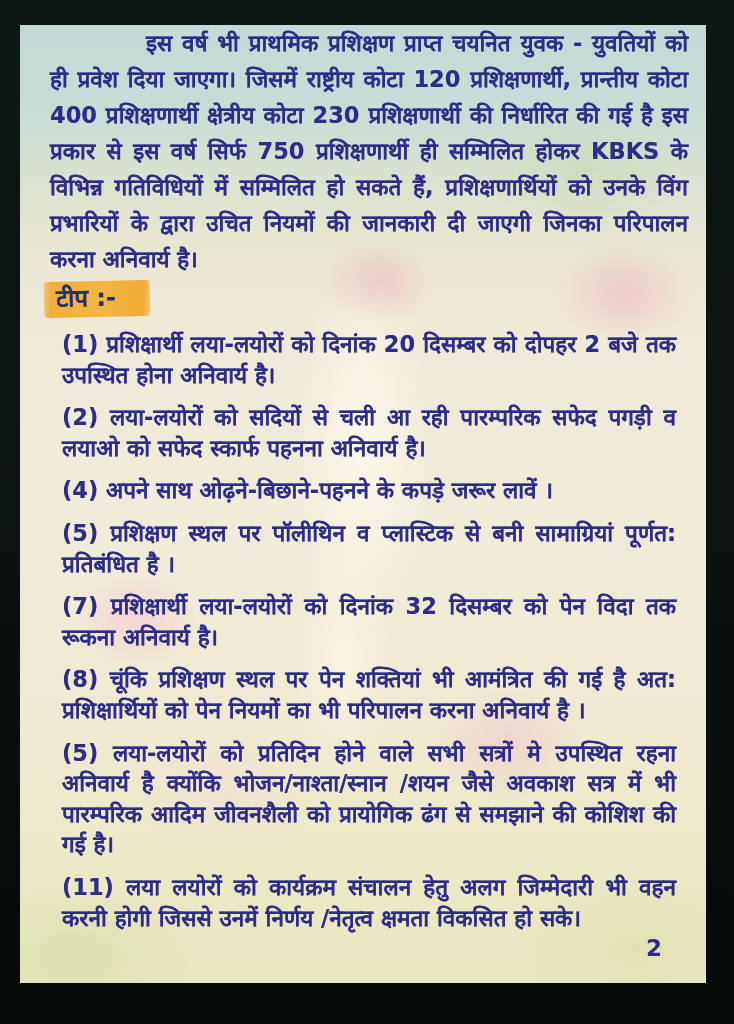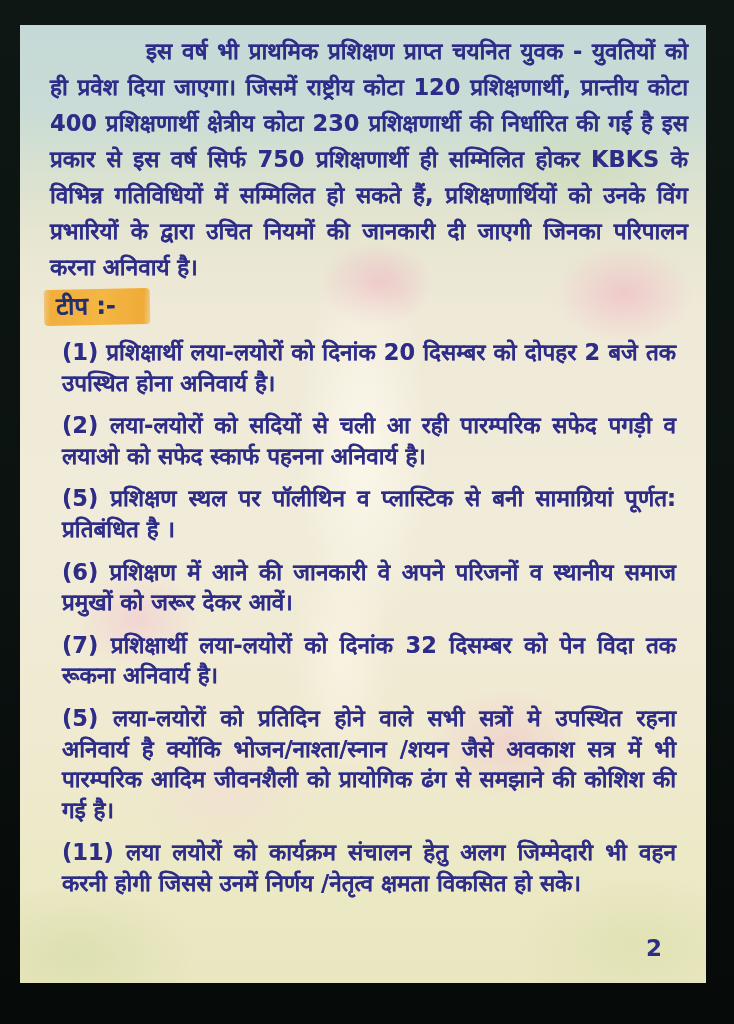--- a/index.html
+++ b/index.html
@@ -34,21 +34,21 @@
       radial-gradient(110px 80px at 71% 75%, rgba(240,186,200,0.45), rgba(240,186,200,0) 70%),
       radial-gradient(130px 90px at 30% 80%, rgba(246,212,220,0.35), rgba(246,212,220,0) 70%),
       radial-gradient(150px 95px at 82% 15%, rgba(196,214,170,0.40), rgba(196,214,170,0) 70%),
       radial-gradient(170px 100px at 8% 97%, rgba(205,216,155,0.45), rgba(205,216,155,0) 70%),
       radial-gradient(170px 100px at 90% 96%, rgba(210,218,160,0.40), rgba(210,218,160,0) 70%),
       linear-gradient(180deg, #c5d9d7 0%, #c9dcd6 9%, #d8e1d0 15%, #e7e6d1 22%, #efe9d8 30%, #f1ecda 50%, #f0ead2 72%, #ece9c6 88%, #e9e6c0 100%);
   }
   .content {
     position: absolute;
     inset: 0;
-    padding: 8px 18px 0 30px;
+    padding: 0 18px 0 30px;
     box-sizing: border-box;
     color: #2d2d88;
     font-weight: 600;
     text-shadow: 0 0 0.6px rgba(45,45,136,0.55);
   }
   .intro {
     margin: 0;
     font-size: 22.5px;
     line-height: 36px;
     text-align: justify;
@@ -93,23 +93,24 @@
 
     <p class="intro">इस वर्ष भी प्राथमिक प्रशिक्षण प्राप्त चयनित युवक - युवतियों को ही प्रवेश दिया जाएगा। जिसमें राष्ट्रीय कोटा 120 प्रशिक्षणार्थी, प्रान्तीय कोटा 400 प्रशिक्षणार्थी क्षेत्रीय कोटा 230 प्रशिक्षणार्थी की निर्धारित की गई है इस प्रकार से इस वर्ष सिर्फ 750 प्रशिक्षणार्थी ही सम्मिलित होकर KBKS के विभिन्न गतिविधियों में सम्मिलित हो सकते हैं, प्रशिक्षणार्थियों को उनके विंग प्रभारियों के द्वारा उचित नियमों की जानकारी दी जाएगी जिनका परिपालन करना अनिवार्य है।</p>
 
     <div class="note-heading-row">
       <span class="note-highlight">टीप :-</span>
     </div>
 
     <div class="items">
       <p>(1) प्रशिक्षार्थी लया-लयोरों को दिनांक 20 दिसम्बर को दोपहर 2 बजे तक उपस्थित होना अनिवार्य है।</p>
       <p>(2) लया-लयोरों को सदियों से चली आ रही पारम्परिक सफेद पगड़ी व लयाओ को सफेद स्कार्फ पहनना अनिवार्य है।</p>
+      <p>(4) अपने साथ ओढ़ने-बिछाने-पहनने के कपड़े जरूर लावें ।</p>
       <p>(5) प्रशिक्षण स्थल पर पॉलीथिन व प्लास्टिक से बनी सामाग्रियां पूर्णत: प्रतिबंधित है ।</p>
-      <p>(6) प्रशिक्षण में आने की जानकारी वे अपने परिजनों व स्थानीय समाज प्रमुखों को जरूर देकर आवें।</p>
       <p>(7) प्रशिक्षार्थी लया-लयोरों को दिनांक 32 दिसम्बर को पेन विदा तक रूकना अनिवार्य है।</p>
+      <p>(8) चूंकि प्रशिक्षण स्थल पर पेन शक्तियां भी आमंत्रित की गई है अत: प्रशिक्षार्थियों को पेन नियमों का भी परिपालन करना अनिवार्य है ।</p>
       <p>(5) लया-लयोरों को प्रतिदिन होने वाले सभी सत्रों मे उपस्थित रहना अनिवार्य है क्योंकि भोजन/नाश्ता/स्नान /शयन जैसे अवकाश सत्र में भी पारम्परिक आदिम जीवनशैली को प्रायोगिक ढंग से समझाने की कोशिश की गई है।</p>
       <p>(11) लया लयोरों को कार्यक्रम संचालन हेतु अलग जिम्मेदारी भी वहन करनी होगी जिससे उनमें निर्णय /नेतृत्व क्षमता विकसित हो सके।</p>
     </div>
 
   </div>
 
   <div class="page-number">2</div>
 </div>
 
 </body></html>

